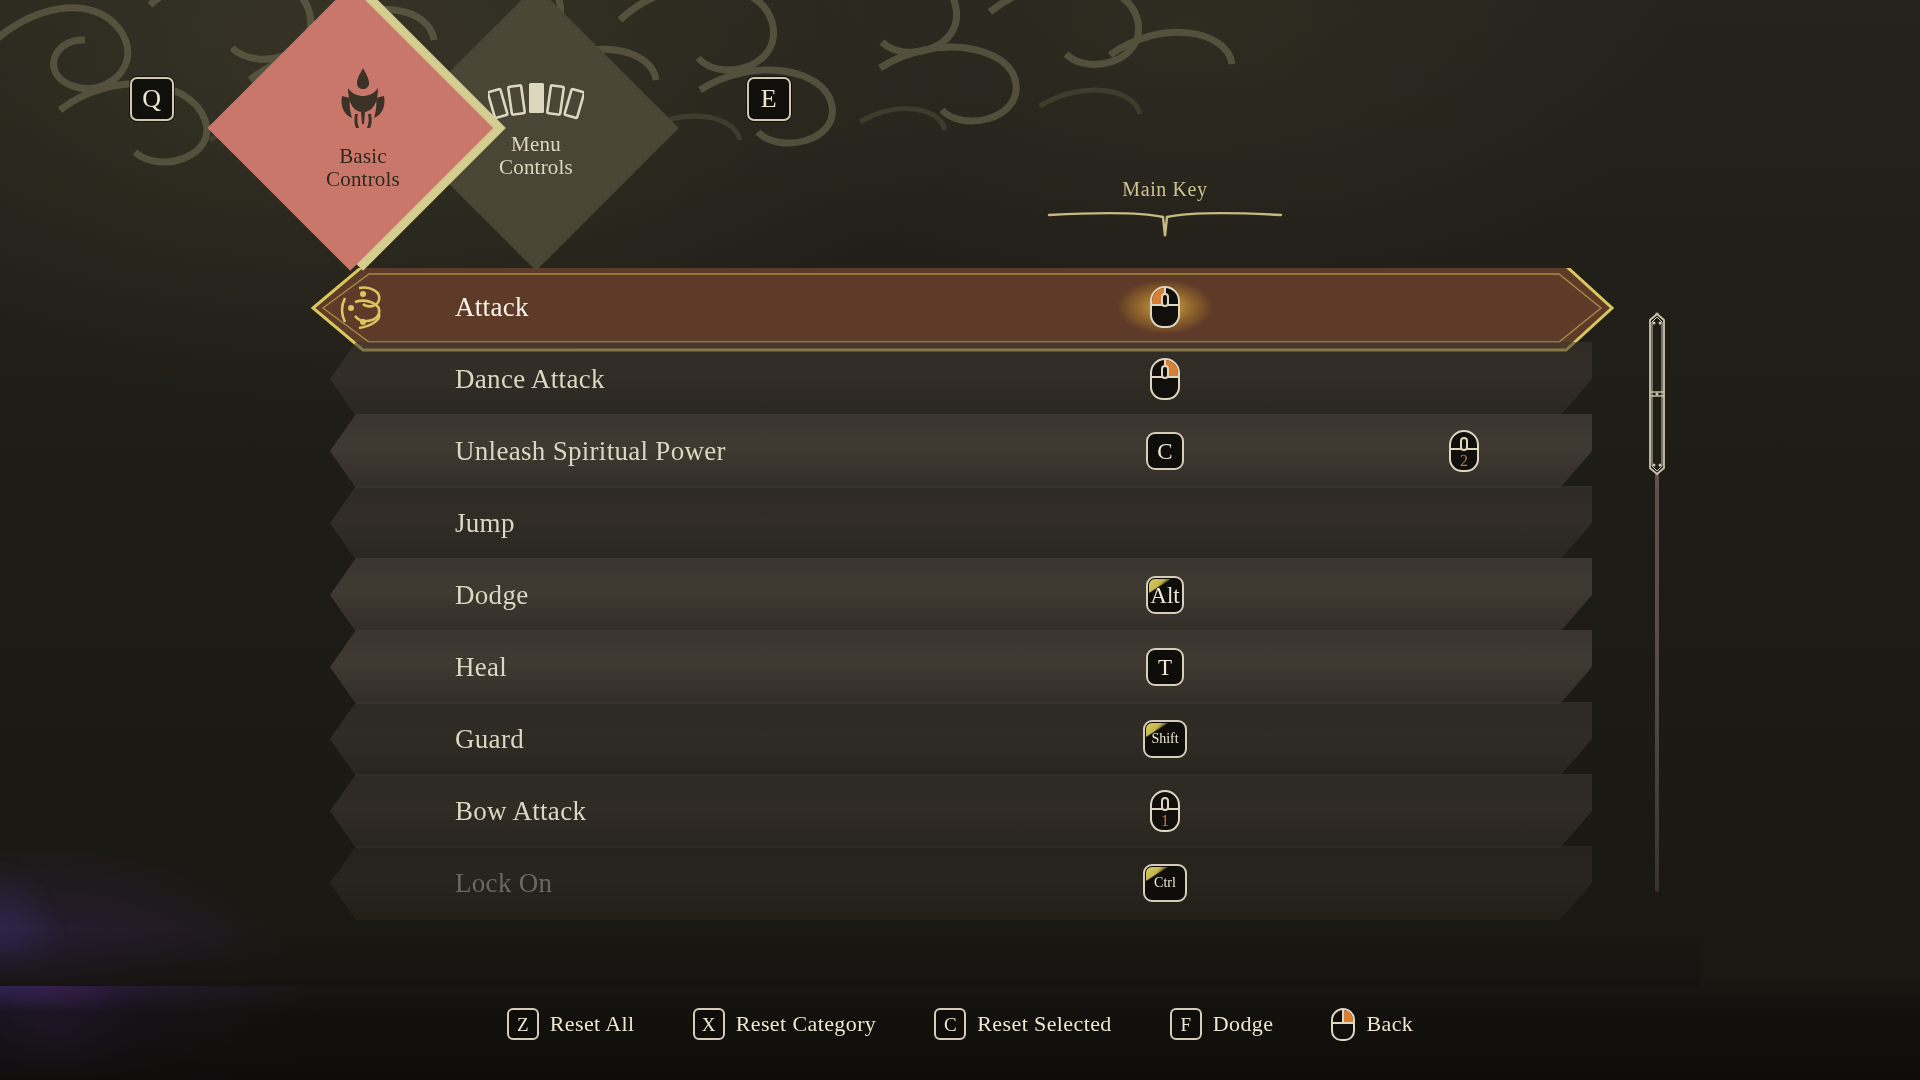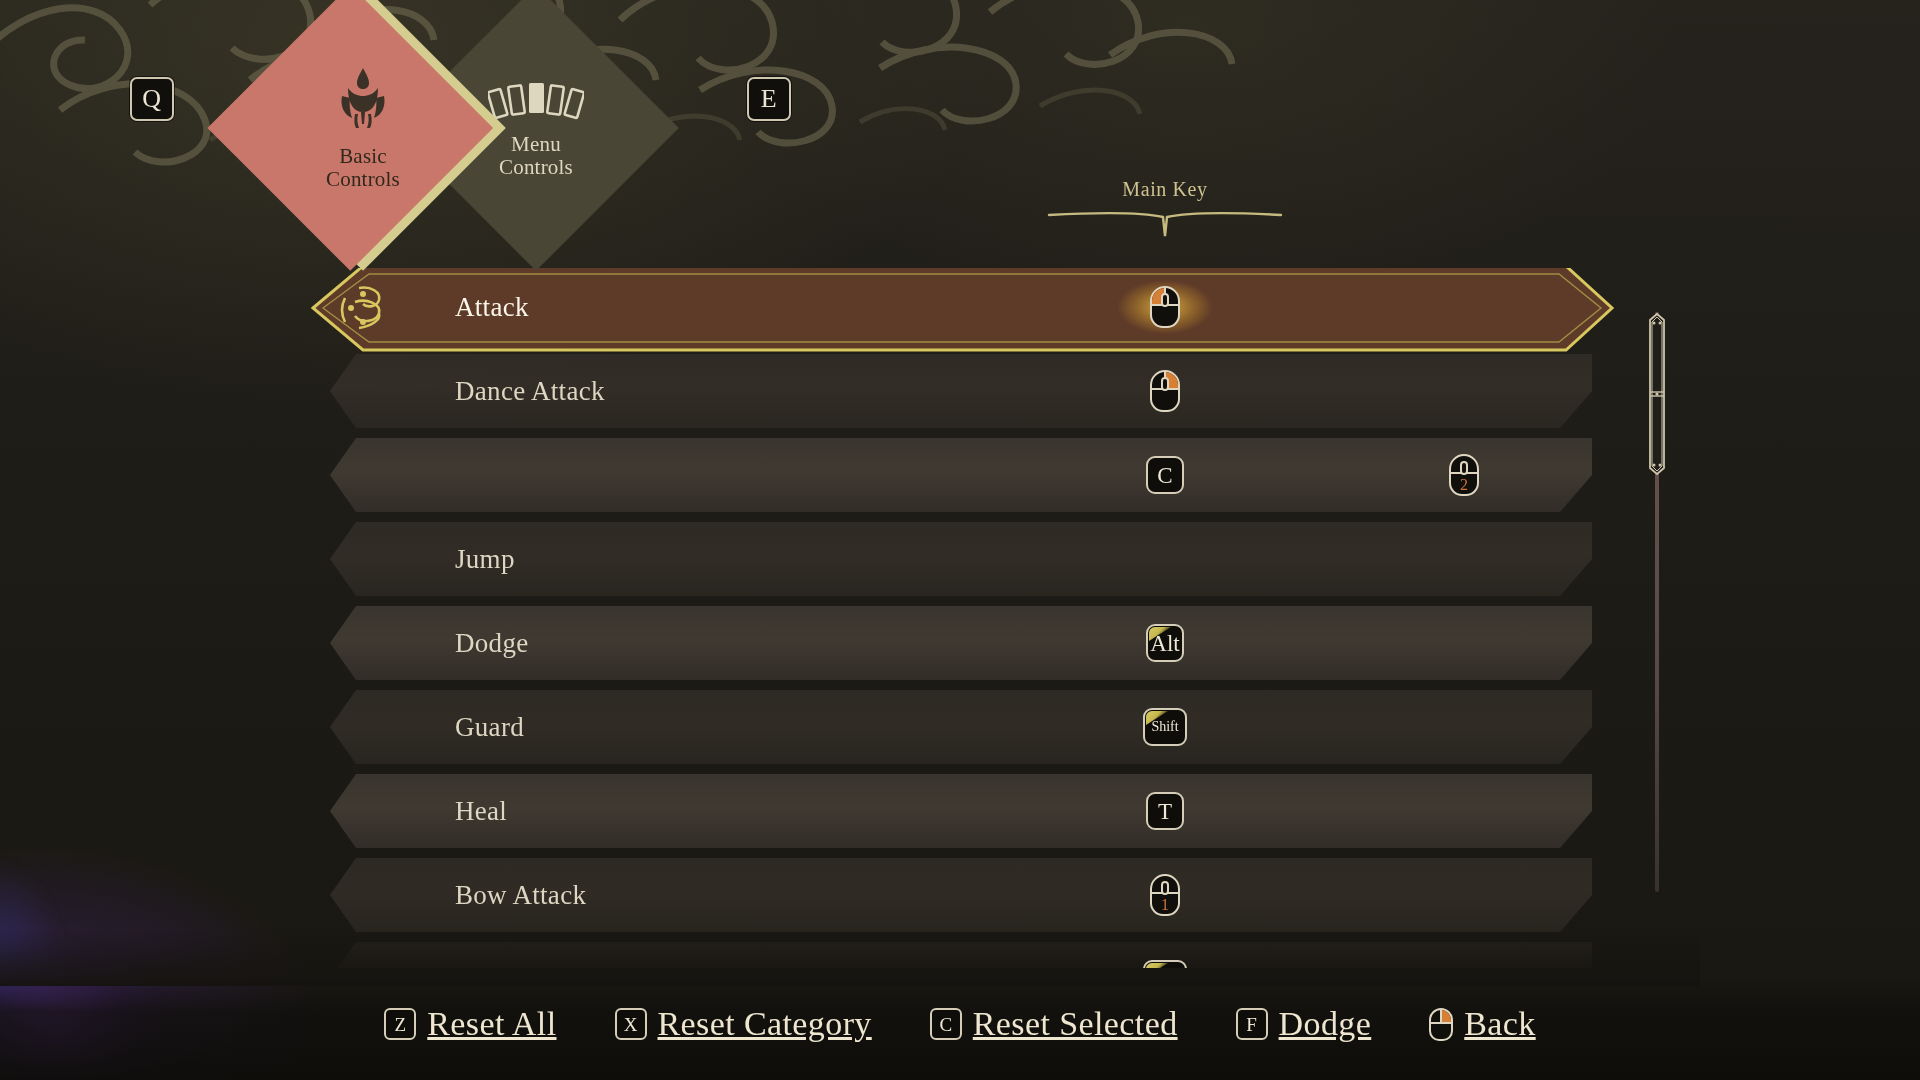--- a/index.html
+++ b/index.html
@@ -132,21 +132,21 @@
   #rows {
     position: absolute;
     left: 0; top: 268px;
     width: 1660px;
     height: 700px;
     overflow: hidden;
   }
 
   .row {
     position: relative;
-    height: 84px;
+    height: 72px;
     margin-bottom: 0px;
     padding-left: 40px;
   }
 
   .row-shape {
     position: absolute;
     left: 330px; top: 2px;
     width: 1262px; height: 74px;
     background: linear-gradient(180deg, #3b362f 0%, #413b33 45%, #332e28 100%);
     clip-path: polygon(26px 0, 1262px 0, 1262px 37px, 1230px 74px, 26px 74px, 0 37px);
@@ -301,25 +301,24 @@
     justify-content: center;
     gap: 58px;
     padding-bottom: 8px;
   }
   .action {
     display: flex;
     align-items: center;
     gap: 11px;
   }
   .action-label {
-    font-size: 34px;
+    font-size: 22px;
     color: #efe6d0;
     letter-spacing: 0.4px;
     white-space: nowrap;
-    text-decoration: underline;
   }
   .action .keycap.sz-sq { width: 32px; height: 32px; font-size: 19px; border-width: 2px; border-radius: 6px; }
   .action .mouse { width: 24px; height: 33px; border-radius: 12px 12px 10px 10px; }
 
   
   #list-fade {
     position: absolute;
     left: 0; top: 928px;
     width: 1700px; height: 58px;
     background: linear-gradient(180deg, rgba(22,20,16,0) 0%, rgba(22,20,16,0.72) 62%, rgba(22,20,16,0.96) 100%);
@@ -460,20 +459,21 @@
             <span class="m-right"></span>
             <span class="m-div"></span>
             <span class="m-hline"></span>
             <span class="m-wheel"></span>
           </div>
         </div>
         <div class="key-slot slot-sub"></div>
       </div>
       <div class="row">
         <div class="row-shape"></div>
+        <div class="row-label">Unleash Spiritual Power</div>
         <div class="key-slot slot-main">
           <div class="keycap sz-sq">
             <span class="kc-text">C</span>
           </div>
         </div>
         <div class="key-slot slot-sub">
           <div class="mouse">
             <span class="m-hline"></span>
             <span class="m-wheel"></span>
             <span class="m-num">2</span>
@@ -488,36 +488,36 @@
       <div class="row">
         <div class="row-shape"></div>
         <div class="row-label">Dodge</div>
         <div class="key-slot slot-main">
           <div class="keycap sz-sq mod">
             <span class="kc-text">Alt</span>
           </div>
         </div>
         <div class="key-slot slot-sub"></div>
       </div>
+      <div class="row">
+        <div class="row-shape"></div>
+        <div class="row-label">Heal</div>
+        <div class="key-slot slot-main">
+          <div class="keycap sz-sq">
+            <span class="kc-text">T</span>
+          </div>
+        </div>
+        <div class="key-slot slot-sub"></div>
+      </div>
       <div class="row dim">
         <div class="row-shape"></div>
         <div class="row-label">Guard</div>
         <div class="key-slot slot-main">
           <div class="keycap sz-wide mod">
             <span class="kc-text">Shift</span>
-          </div>
-        </div>
-        <div class="key-slot slot-sub"></div>
-      </div>
-      <div class="row">
-        <div class="row-shape"></div>
-        <div class="row-label">Heal</div>
-        <div class="key-slot slot-main">
-          <div class="keycap sz-sq">
-            <span class="kc-text">T</span>
           </div>
         </div>
         <div class="key-slot slot-sub"></div>
       </div>
       <div class="row dim">
         <div class="row-shape"></div>
         <div class="row-label">Bow Attack</div>
         <div class="key-slot slot-main">
           <div class="mouse">
             <span class="m-hline"></span>

